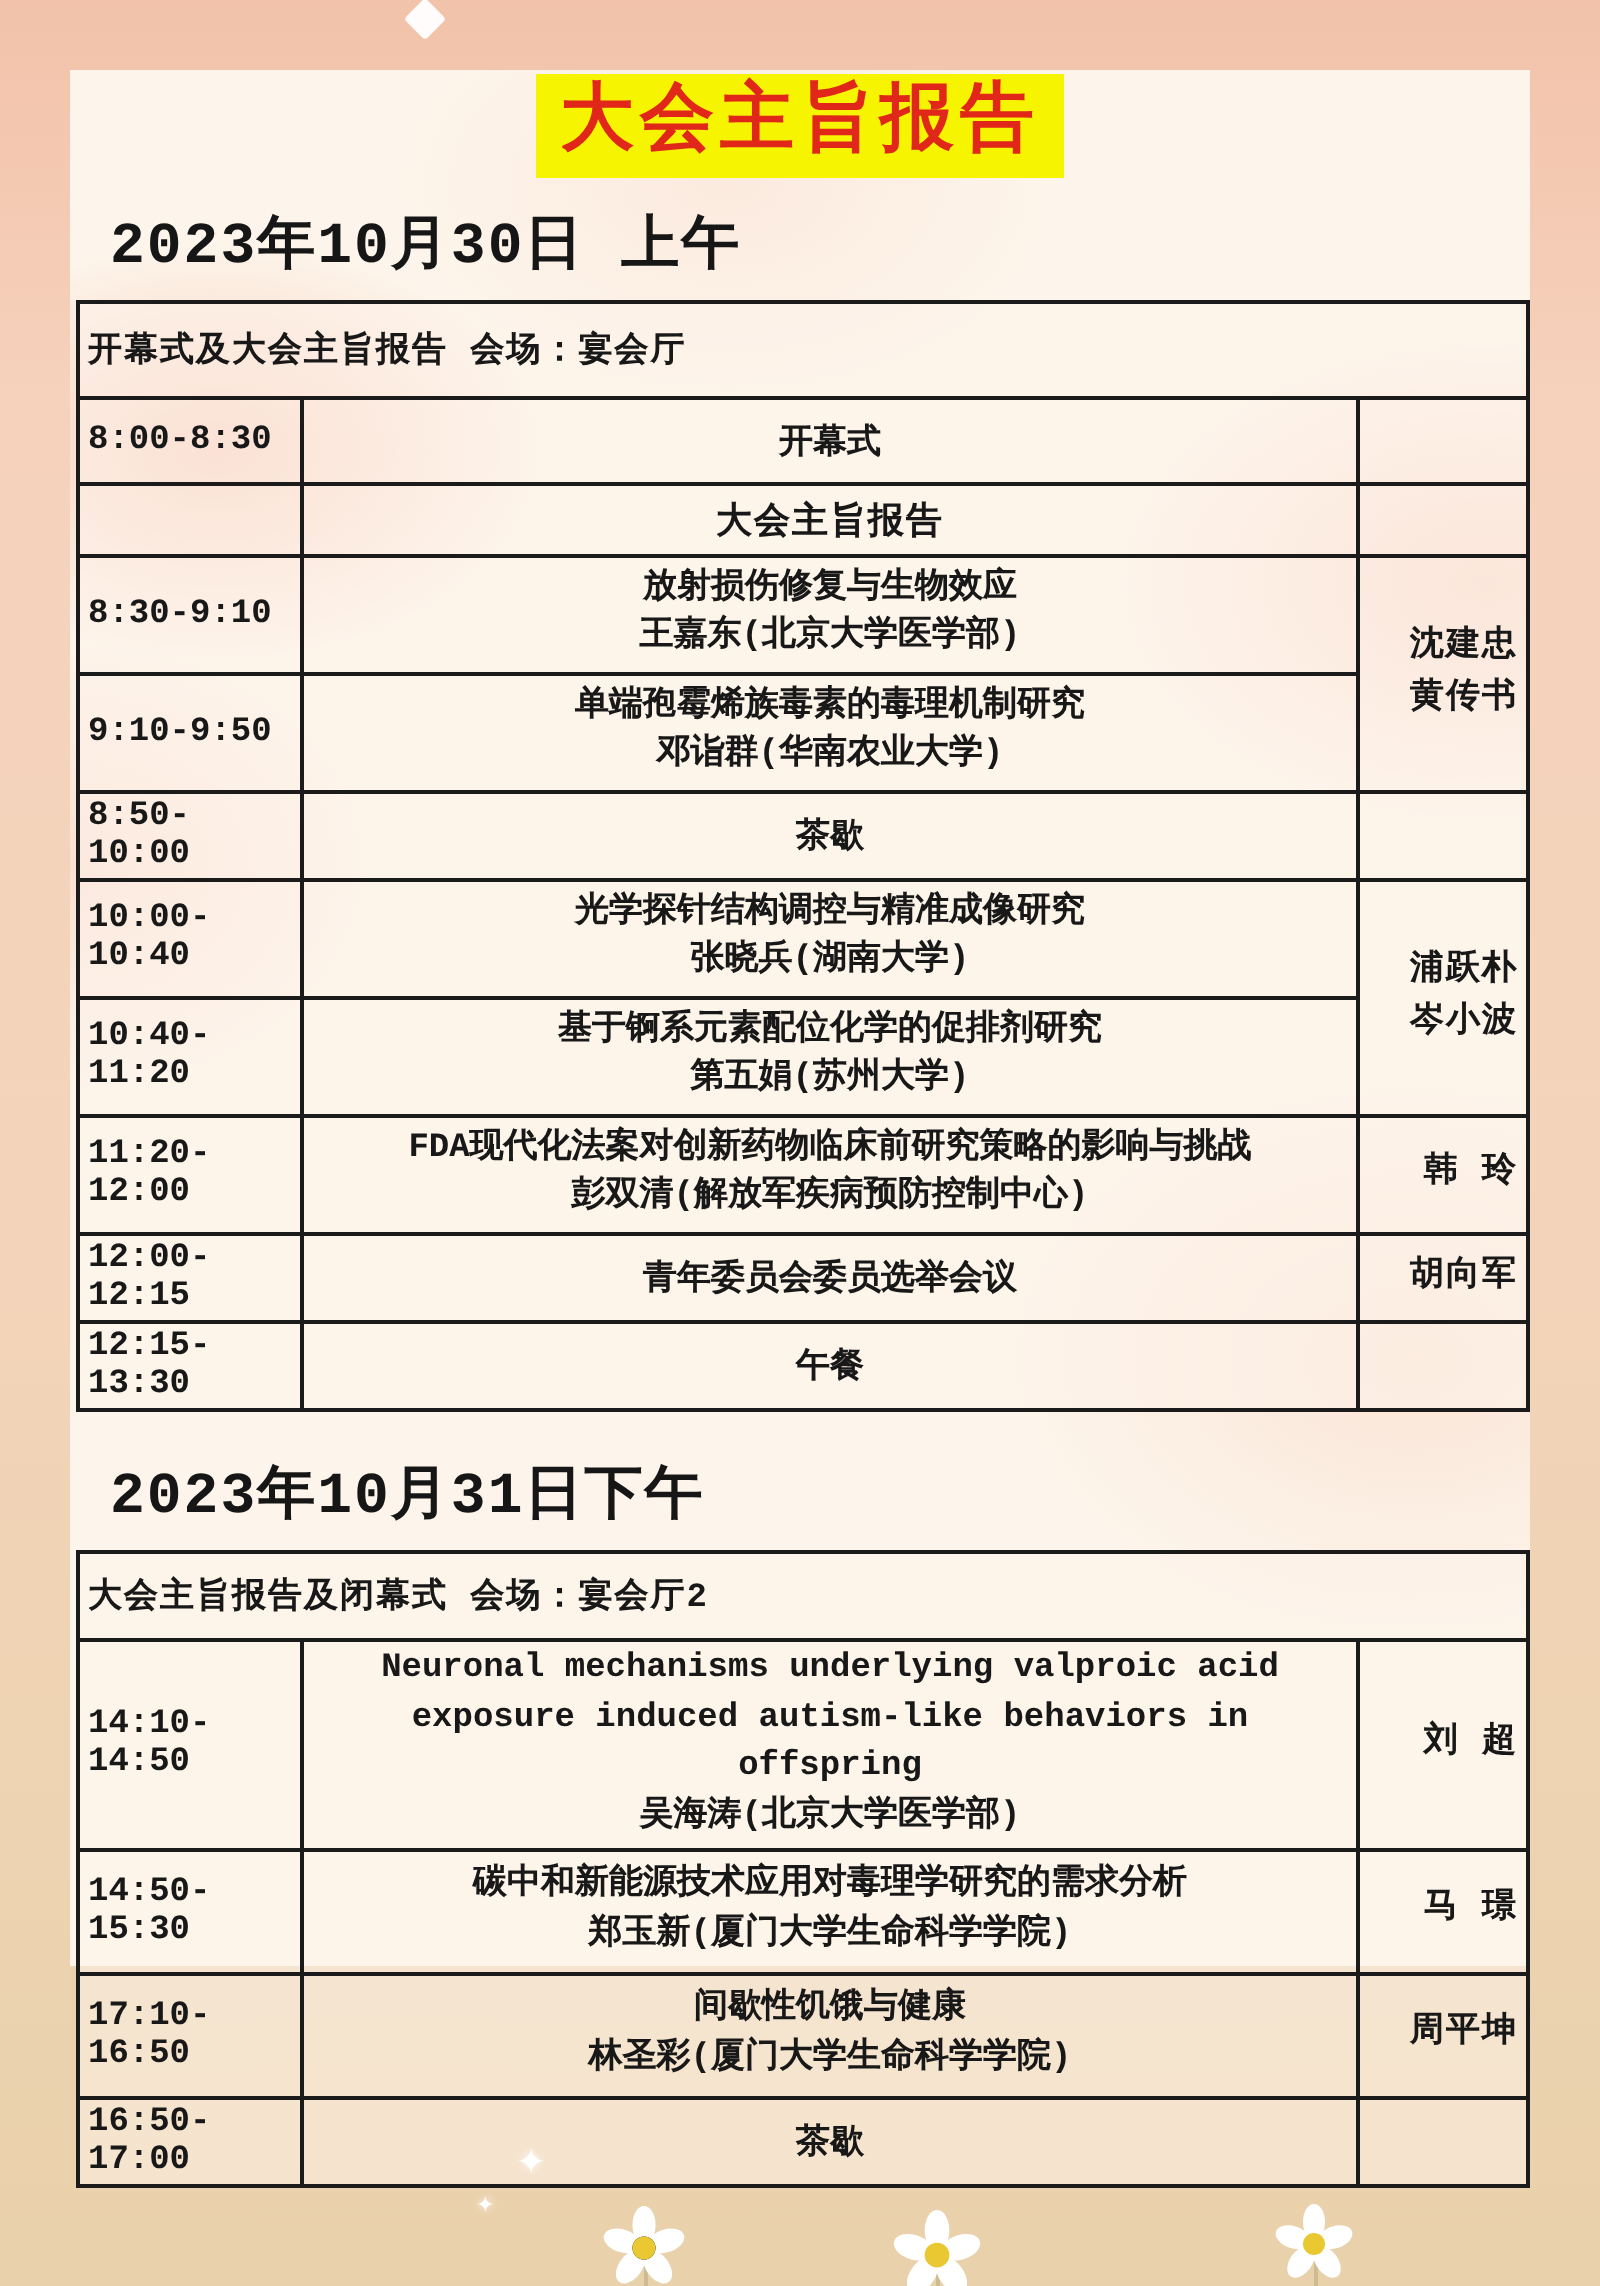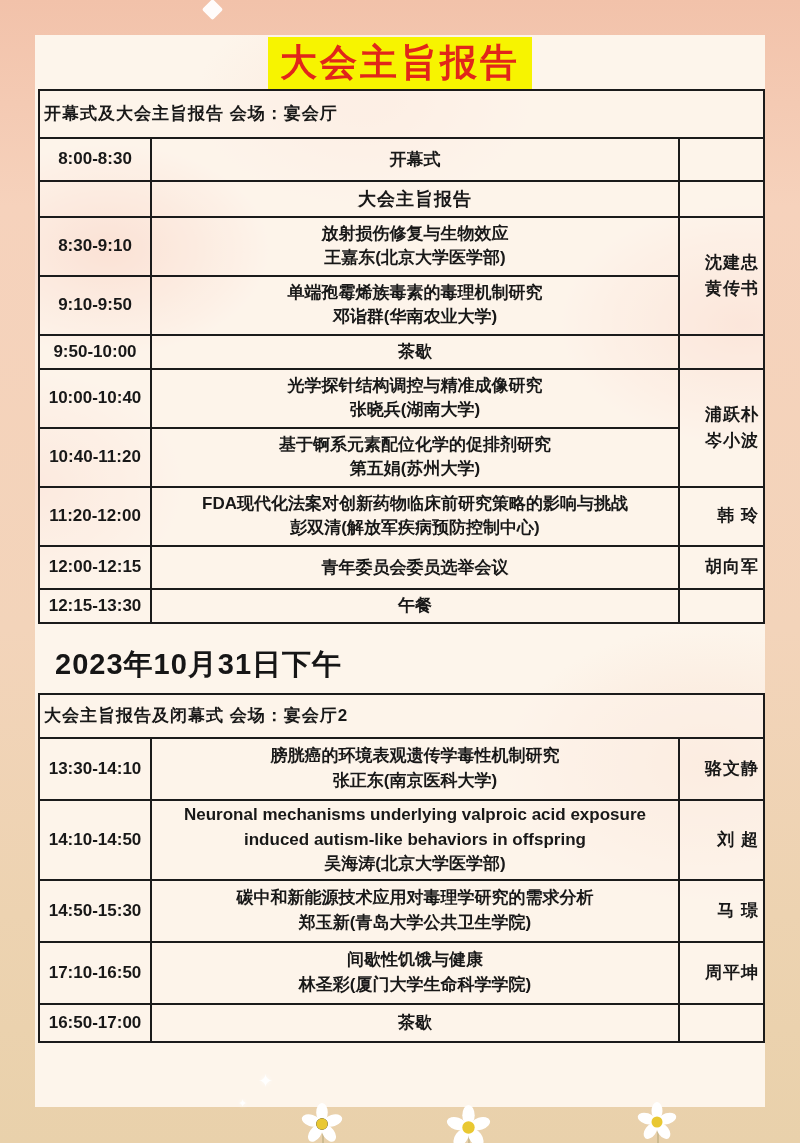--- a/index.html
+++ b/index.html
@@ -2,28 +2,29 @@
 <html><head>
 <meta charset="utf-8">
 <style>
   html,body{margin:0;padding:0;}
   body{font-family:"Liberation Sans",sans-serif;}
   .page{
     position:relative;width:800px;height:1143px;overflow:hidden;
     background:linear-gradient(180deg,#f2c2aa 0%,#f6d2bc 18%,#f3d4ba 55%,#edd3b1 80%,#e9d1ab 100%);
   }
   .content{
-    position:absolute;left:35px;top:35px;width:730px;height:1072px;
+    position:absolute;left:35px;top:35px;width:730px;height:948px;
     background:
       radial-gradient(ellipse 230px 150px at 10% 20%, rgba(247,198,180,0.85), transparent 70%),
       radial-gradient(ellipse 260px 170px at 97% 27%, rgba(248,205,189,0.75), transparent 70%),
       radial-gradient(ellipse 210px 160px at 0% 42%, rgba(249,211,196,0.65), transparent 70%),
       radial-gradient(ellipse 280px 190px at 92% 68%, rgba(247,216,198,0.55), transparent 72%),
       radial-gradient(ellipse 240px 150px at 45% 6%, rgba(250,223,210,0.5), transparent 70%),
       #fdf5eb;
+    font-family: Liberation Mono, monospace;
   }
   .title-wrap{display:flex;justify-content:center;padding-top:2px;}
   .title-badge{
     background:#f7f400;color:#e1261a;font-size:37px;font-weight:700;
     line-height:1.35;padding:1px 12px;letter-spacing:3px;
   }
   .date-heading{
     font-size:29px;font-weight:700;color:#161616;letter-spacing:1px;
     margin:13px 0 8px 20px;
   }
@@ -41,21 +42,21 @@
     font-size:18px;height:38px;padding-left:8px;letter-spacing:1px;
   }
   .sec-0 .row-venue td{height:42px;}
   .row-band td{background:#0aa74e;color:#ffffff;height:30px;}
   .row-band .t-main{text-align:center;font-size:18px;letter-spacing:1px;}
   .row-event td{height:37px;}
   .row-break td{background:rgba(216,236,216,0.95);height:28px;}
   .sec-1 .row-break td{height:32px;}
   .row-talk td{height:53px;}
   .sec-1 .row-talk td{height:56px;}
-  .t-time{text-align:center;letter-spacing:0px;padding:2px 1px;}
+  .t-time{letter-spacing:0px;padding:2px 1px;}
   .t-main{padding:3px 8px;}
   .t-main.center{text-align:center;}
   .talk-title,.talk-speaker{line-height:1.45;text-align:center;}
   .t-chair{text-align:right;white-space:pre-line;font-size:18px;line-height:1.55;letter-spacing:1px;}
   
   .decor{position:absolute;pointer-events:none;}
   .diamond-white{width:15px;height:15px;background:#ffffff;transform:rotate(45deg);border-radius:2px;opacity:.95;}
   .diamond-yellow{width:12px;height:12px;border:3.5px solid #efc63e;transform:rotate(18deg) skew(-8deg,-8deg);border-radius:2px;opacity:.9;}
   .dot{width:4px;height:4px;border-radius:50%;opacity:.55;}
   .sparkle{color:#ffffff;font-size:18px;line-height:1;text-shadow:0 0 4px rgba(255,255,255,.9);}
@@ -75,20 +76,21 @@
   <div class="decor dot" style="left:562px;top:96px;background:#c9a08a;"></div>
   <div class="decor dot" style="left:634px;top:70px;background:#d8b07a;"></div>
   <div class="decor dot" style="left:690px;top:158px;background:#e0b080;"></div>
   <div class="decor dot" style="left:145px;top:150px;background:#e6c25a;"></div>
 
   <div class="content">
     <div class="title-wrap">
       <span class="title-badge">大会主旨报告</span>
     </div>
 
+    <h2 class="date-heading">2023年10月30日 上午</h2>
 
     <table class="schedule sec-0">
       <colgroup>
           <col style="width:112px">
           <col style="width:528px">
           <col style="width:85px">
         </colgroup>
       <tbody>
         <tr class="row-venue">
           <td colspan="3">开幕式及大会主旨报告 会场：宴会厅</td>
@@ -115,21 +117,21 @@
 黄传书</td>
           </tr>
           <tr class="row-talk">
             <td class="t-time">9:10-9:50</td>
             <td class="t-main">
               <div class="talk-title">单端孢霉烯族毒素的毒理机制研究</div>
               <div class="talk-speaker">邓诣群(华南农业大学)</div>
             </td>
           </tr>
           <tr class="row-break">
-            <td class="t-time">9:50-10:00</td>
+            <td class="t-time">8:50-10:00</td>
             <td class="t-main center">茶歇</td>
             <td class="t-chair"></td>
           </tr>
           <tr class="row-talk">
             <td class="t-time">10:00-10:40</td>
             <td class="t-main">
               <div class="talk-title">光学探针结构调控与精准成像研究</div>
               <div class="talk-speaker">张晓兵(湖南大学)</div>
             </td>
             <td class="t-chair" rowspan="2">浦跃朴
@@ -171,40 +173,32 @@
           <col style="width:528px">
           <col style="width:85px">
         </colgroup>
       <tbody>
         <tr class="row-venue">
           <td colspan="3">大会主旨报告及闭幕式 会场：宴会厅2</td>
         </tr>
       </tbody>
       <tbody>
           <tr class="row-talk">
-            <td class="t-time">13:30-14:10</td>
-            <td class="t-main">
-              <div class="talk-title">膀胱癌的环境表观遗传学毒性机制研究</div>
-              <div class="talk-speaker">张正东(南京医科大学)</div>
-            </td>
-            <td class="t-chair">骆文静</td>
-          </tr>
-          <tr class="row-talk">
             <td class="t-time">14:10-14:50</td>
             <td class="t-main">
               <div class="talk-title">Neuronal mechanisms underlying valproic acid exposure induced autism-like behaviors in offspring</div>
               <div class="talk-speaker">吴海涛(北京大学医学部)</div>
             </td>
             <td class="t-chair">刘 超</td>
           </tr>
           <tr class="row-talk">
             <td class="t-time">14:50-15:30</td>
             <td class="t-main">
               <div class="talk-title">碳中和新能源技术应用对毒理学研究的需求分析</div>
-              <div class="talk-speaker">郑玉新(青岛大学公共卫生学院)</div>
+              <div class="talk-speaker">郑玉新(厦门大学生命科学学院)</div>
             </td>
             <td class="t-chair">马 璟</td>
           </tr>
           <tr class="row-talk">
             <td class="t-time">17:10-16:50</td>
             <td class="t-main">
               <div class="talk-title">间歇性饥饿与健康</div>
               <div class="talk-speaker">林圣彩(厦门大学生命科学学院)</div>
             </td>
             <td class="t-chair">周平坤</td>

